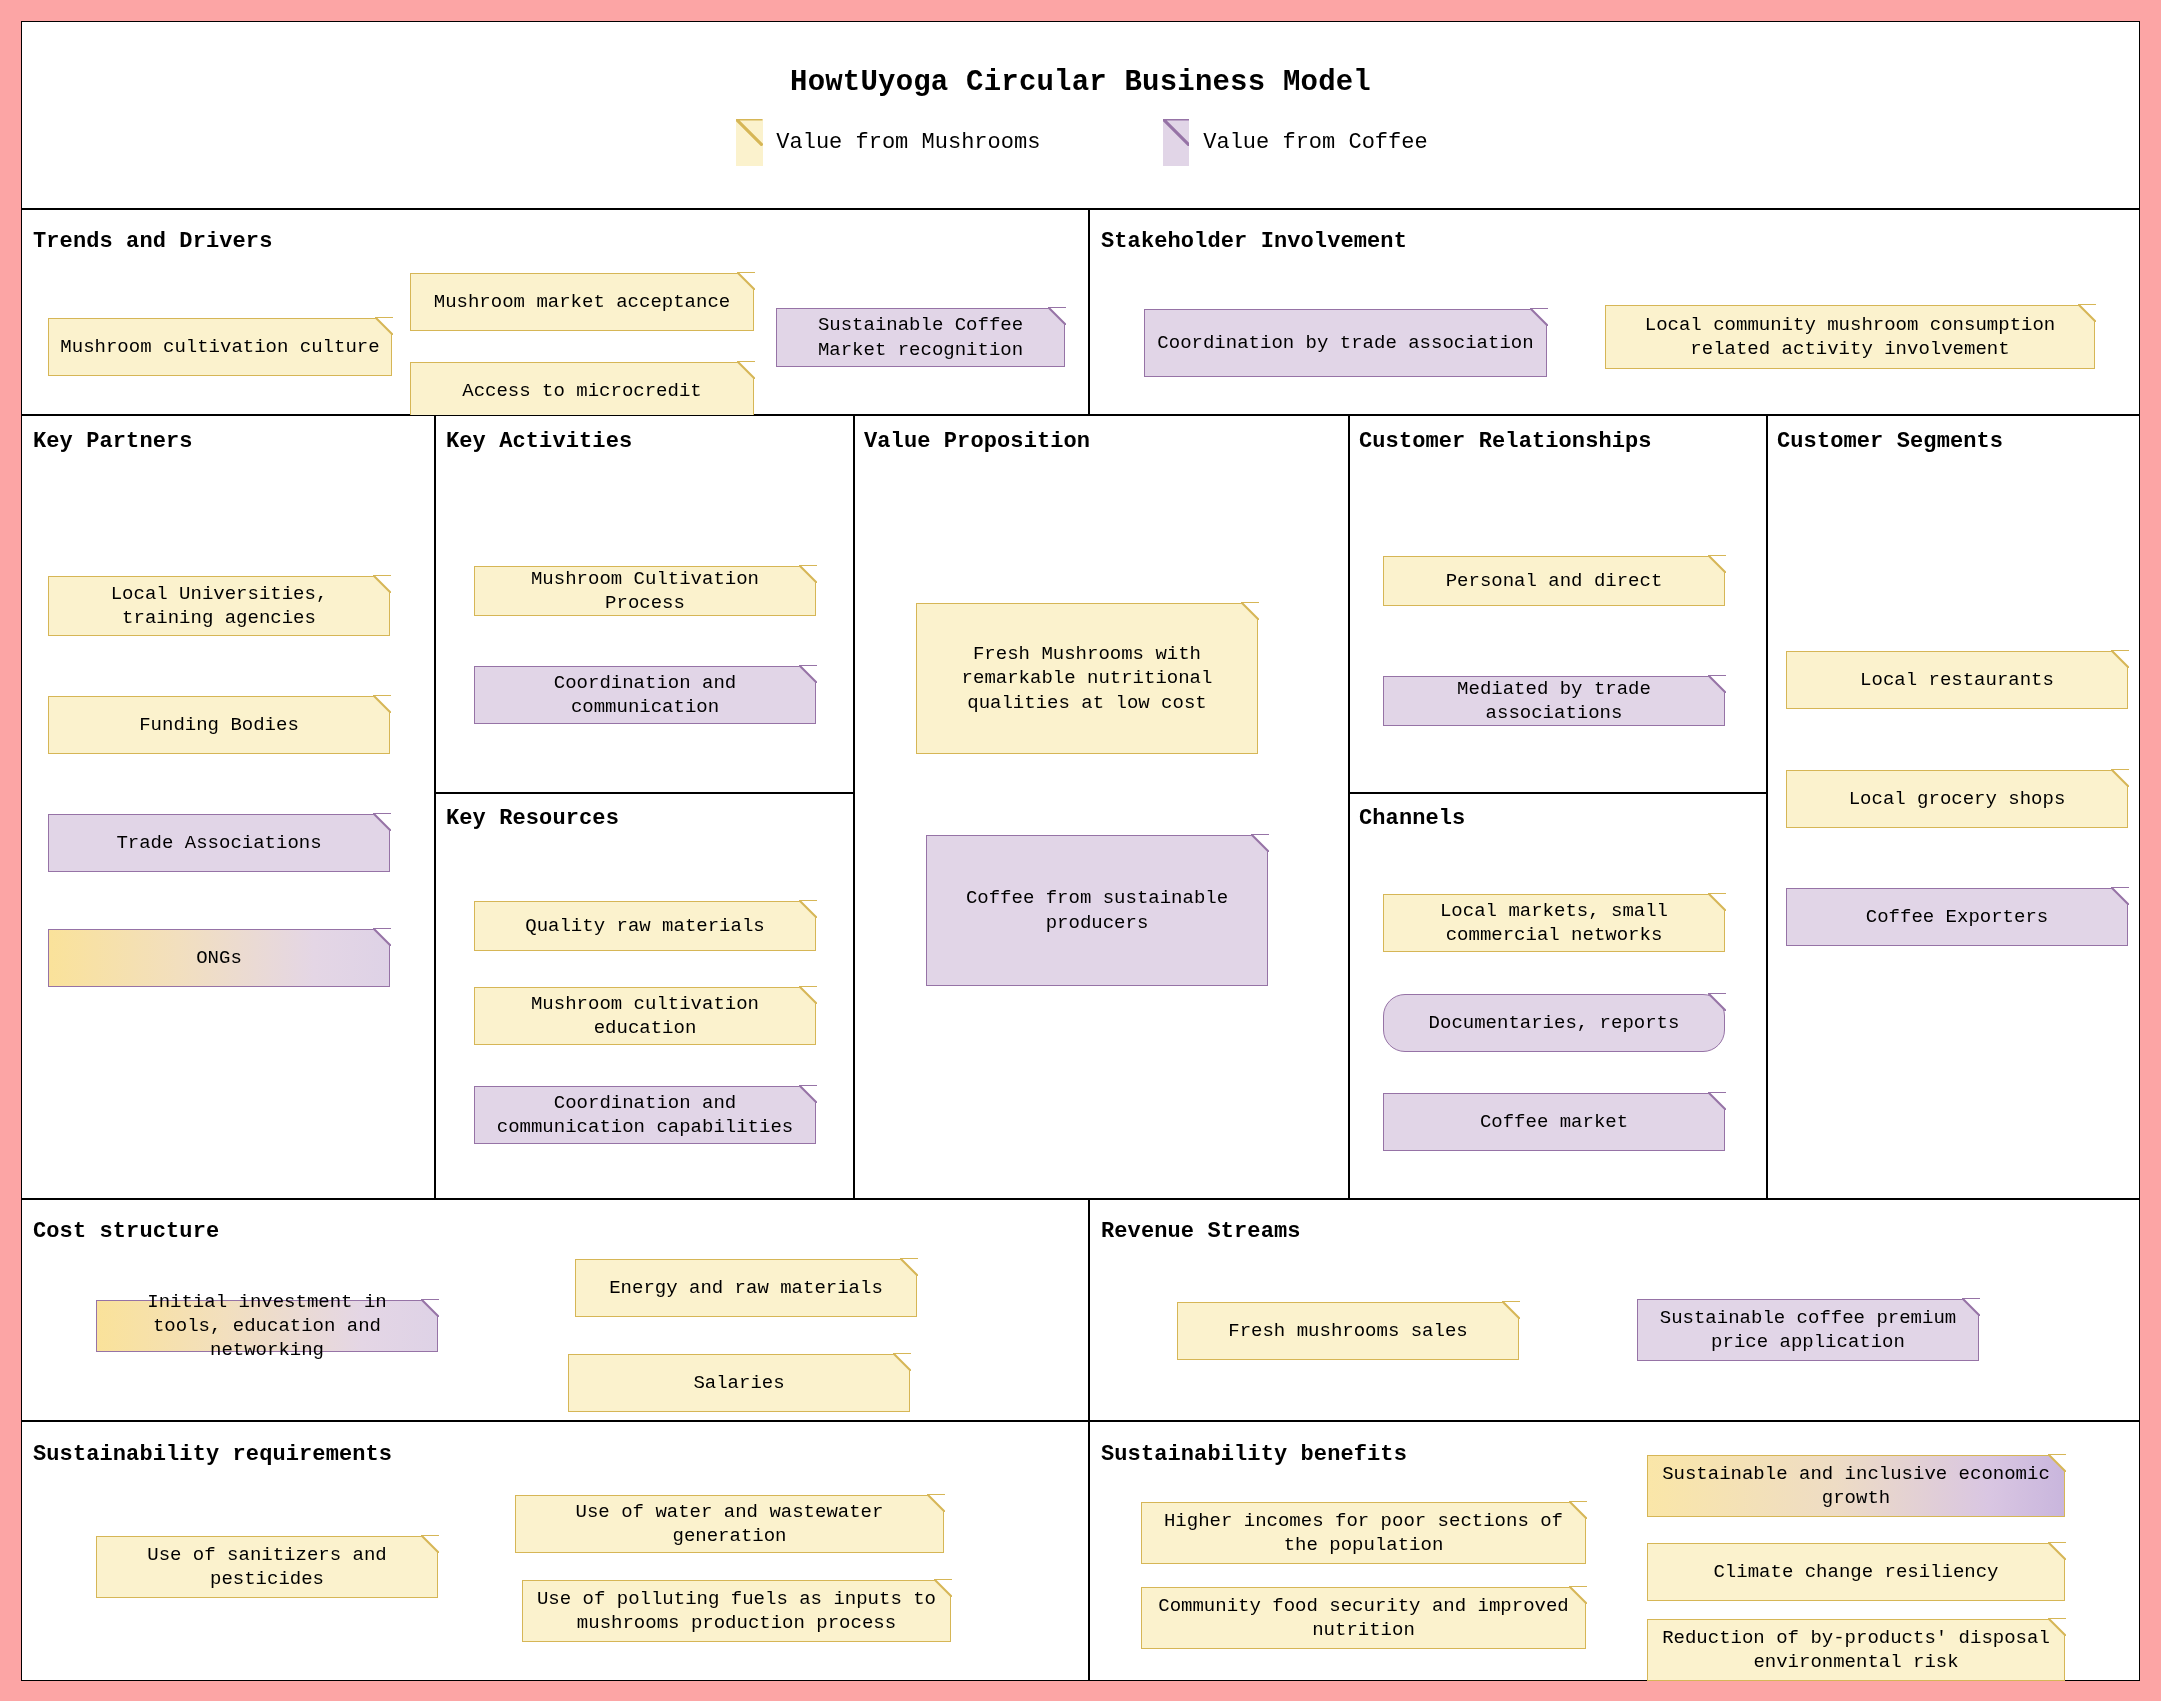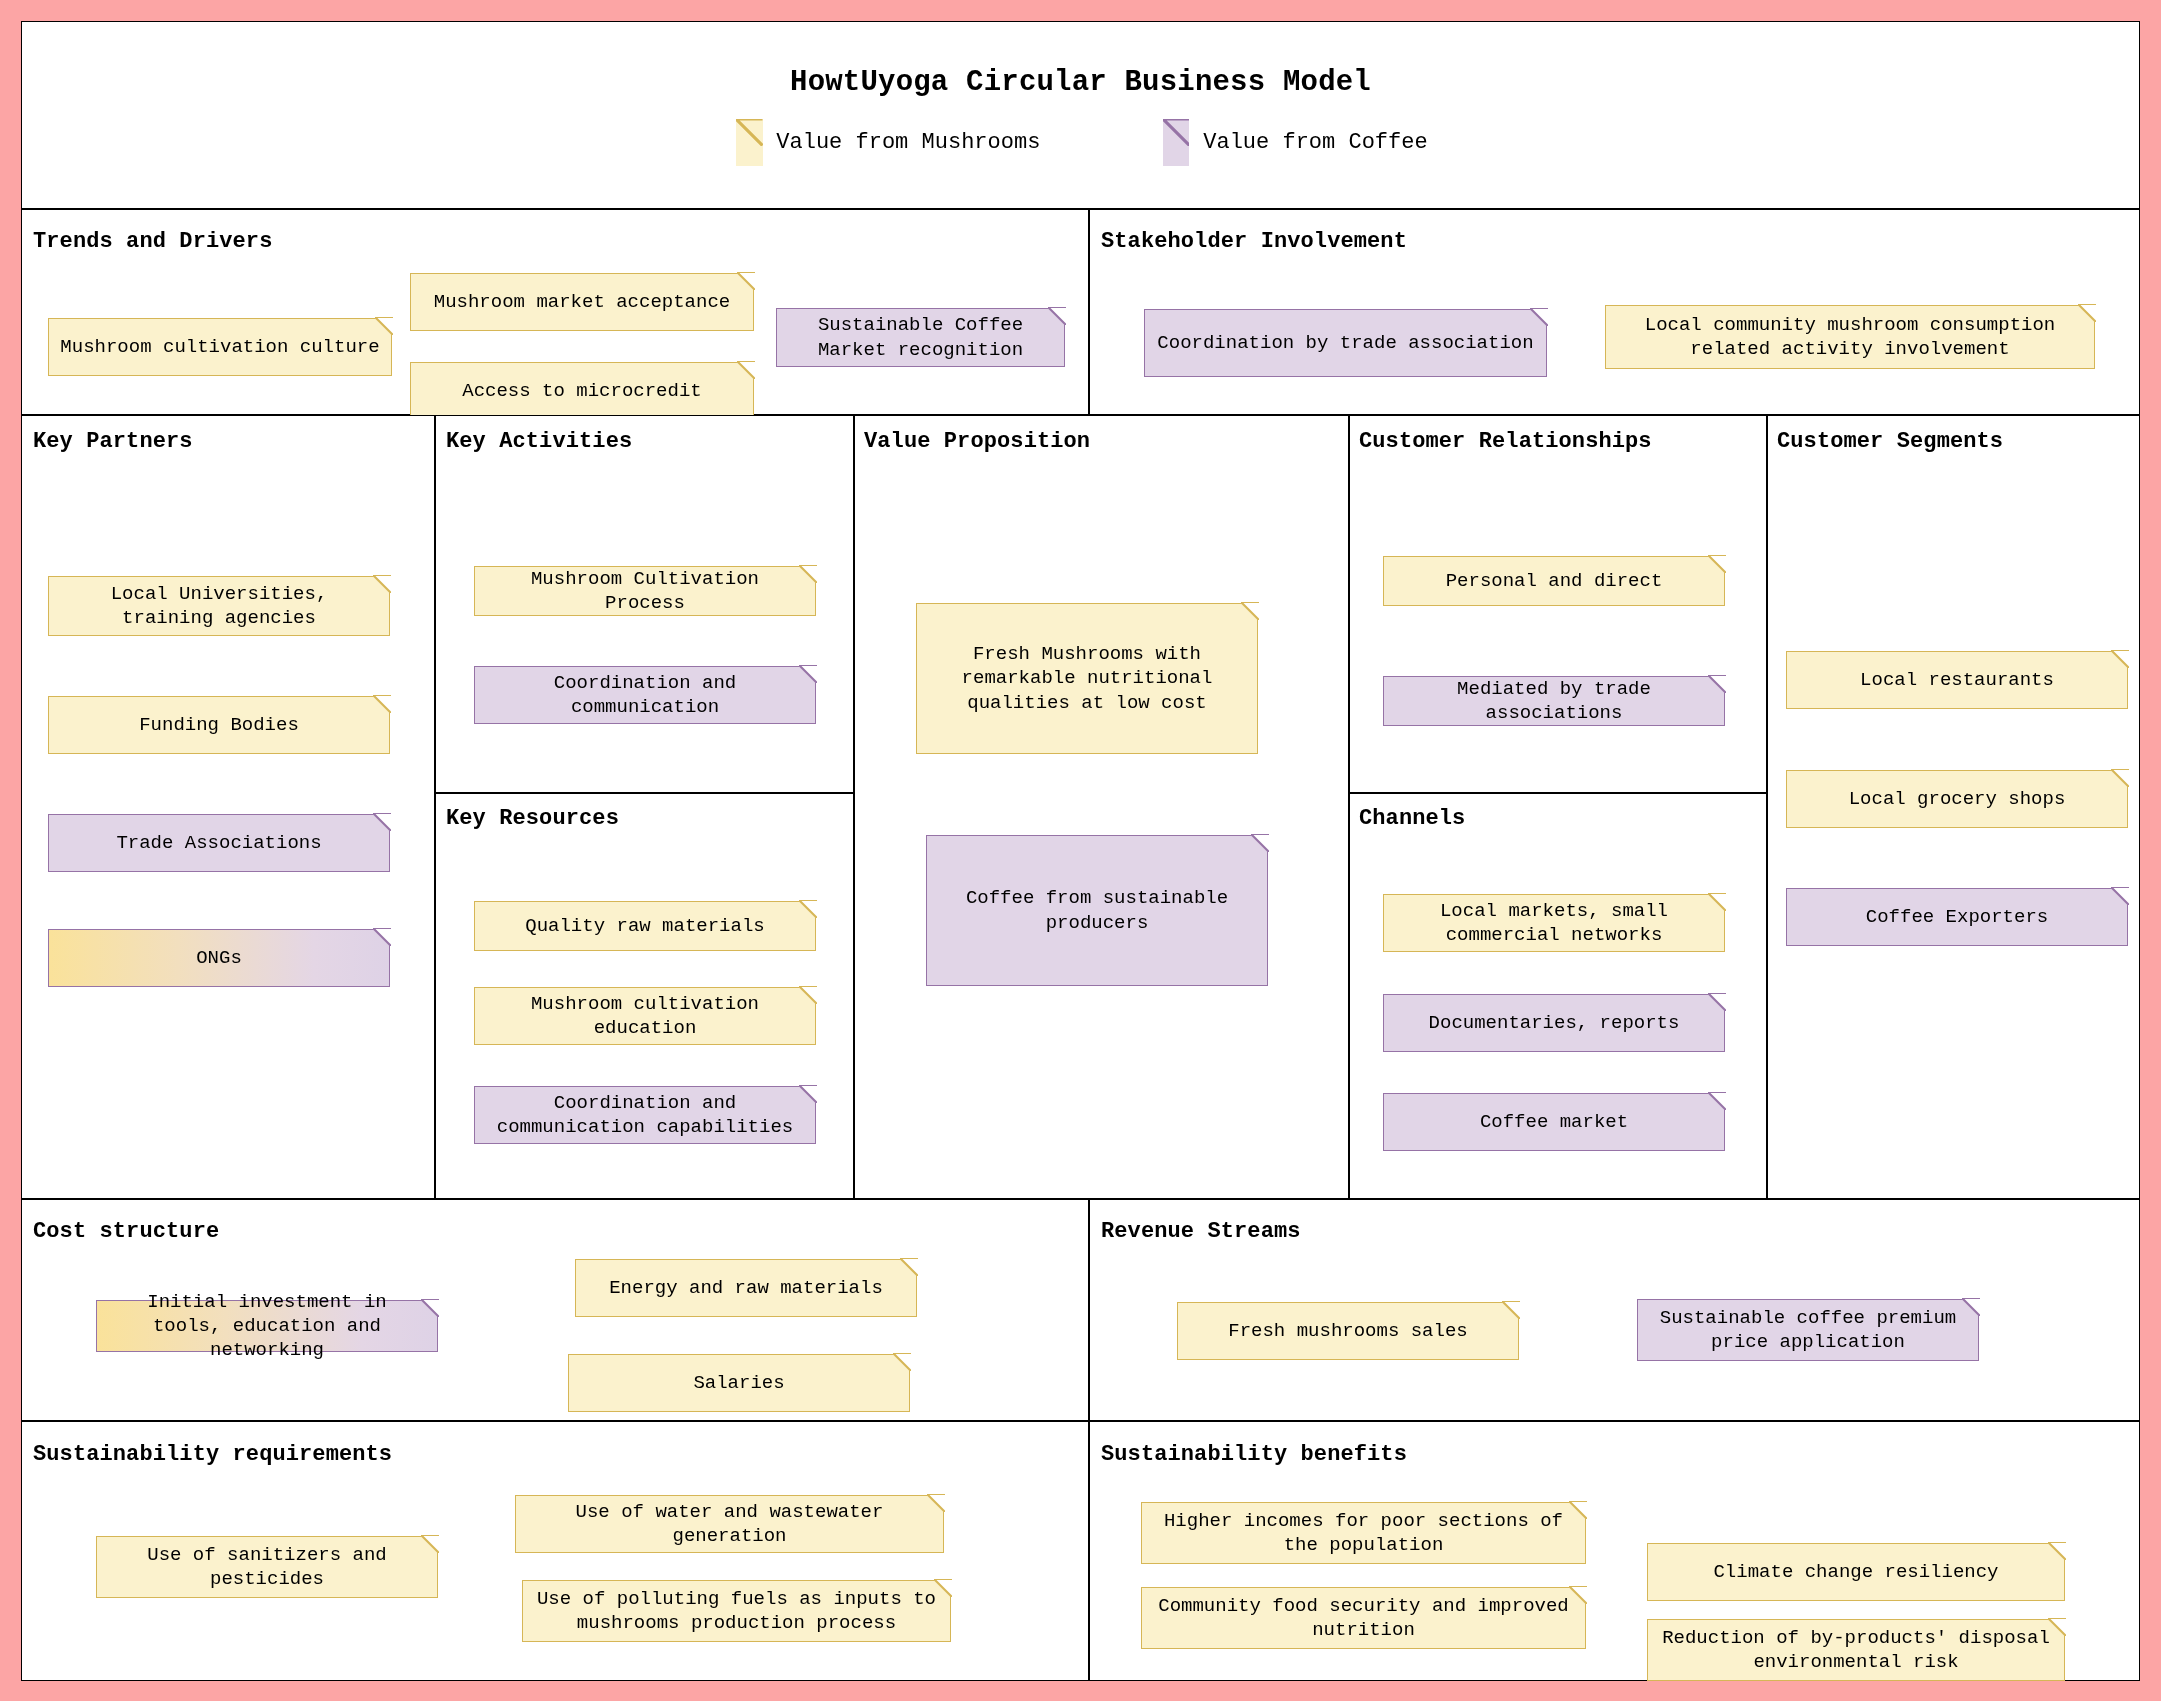--- a/index.html
+++ b/index.html
@@ -364,21 +364,21 @@
 
   <div class="note n-yellow" style="left:1383px;top:879px;width:342px;height:58px;">
     <span>Local markets, small commercial networks</span>
     <span class="fold">
         <span class="cut"></span>
       <svg class="edge" viewBox="0 0 34 34" preserveAspectRatio="none">
           <path d="M0 0 L34 34 M0 0 L34 0" stroke="#d6b656" stroke-width="4" fill="none"></path>
         </svg>
       </span>
   </div>
-  <div class="note n-purple" style="left:1383px;top:979px;width:342px;height:58px;">
+  <div class="note n-purple" style="left:1383px;top:979px;width:342px;height:58px;border-radius:22px;">
     <span>Documentaries, reports</span>
     <span class="fold">
         <span class="cut"></span>
       <svg class="edge" viewBox="0 0 34 34" preserveAspectRatio="none">
           <path d="M0 0 L34 34 M0 0 L34 0" stroke="#9673a6" stroke-width="4" fill="none"></path>
         </svg>
       </span>
   </div>
   <div class="note n-purple" style="left:1383px;top:1078px;width:342px;height:58px;">
     <span>Coffee market</span>
@@ -516,20 +516,29 @@
   </div>
   <div class="note n-yellow" style="left:1141px;top:1572px;width:445px;height:62px;">
     <span>Community food security and improved nutrition</span>
     <span class="fold">
         <span class="cut"></span>
       <svg class="edge" viewBox="0 0 34 34" preserveAspectRatio="none">
           <path d="M0 0 L34 34 M0 0 L34 0" stroke="#d6b656" stroke-width="4" fill="none"></path>
         </svg>
       </span>
   </div>
+  <div class="note n-dual-y" style="left:1647px;top:1440px;width:418px;height:62px;">
+    <span>Sustainable and inclusive economic growth</span>
+    <span class="fold">
+        <span class="cut"></span>
+      <svg class="edge" viewBox="0 0 34 34" preserveAspectRatio="none">
+          <path d="M0 0 L34 34 M0 0 L34 0" stroke="#d6b656" stroke-width="4" fill="none"></path>
+        </svg>
+      </span>
+  </div>
   <div class="note n-yellow" style="left:1647px;top:1528px;width:418px;height:58px;">
     <span>Climate change resiliency</span>
     <span class="fold">
         <span class="cut"></span>
       <svg class="edge" viewBox="0 0 34 34" preserveAspectRatio="none">
           <path d="M0 0 L34 34 M0 0 L34 0" stroke="#d6b656" stroke-width="4" fill="none"></path>
         </svg>
       </span>
   </div>
   <div class="note n-yellow" style="left:1647px;top:1604px;width:418px;height:62px;">

